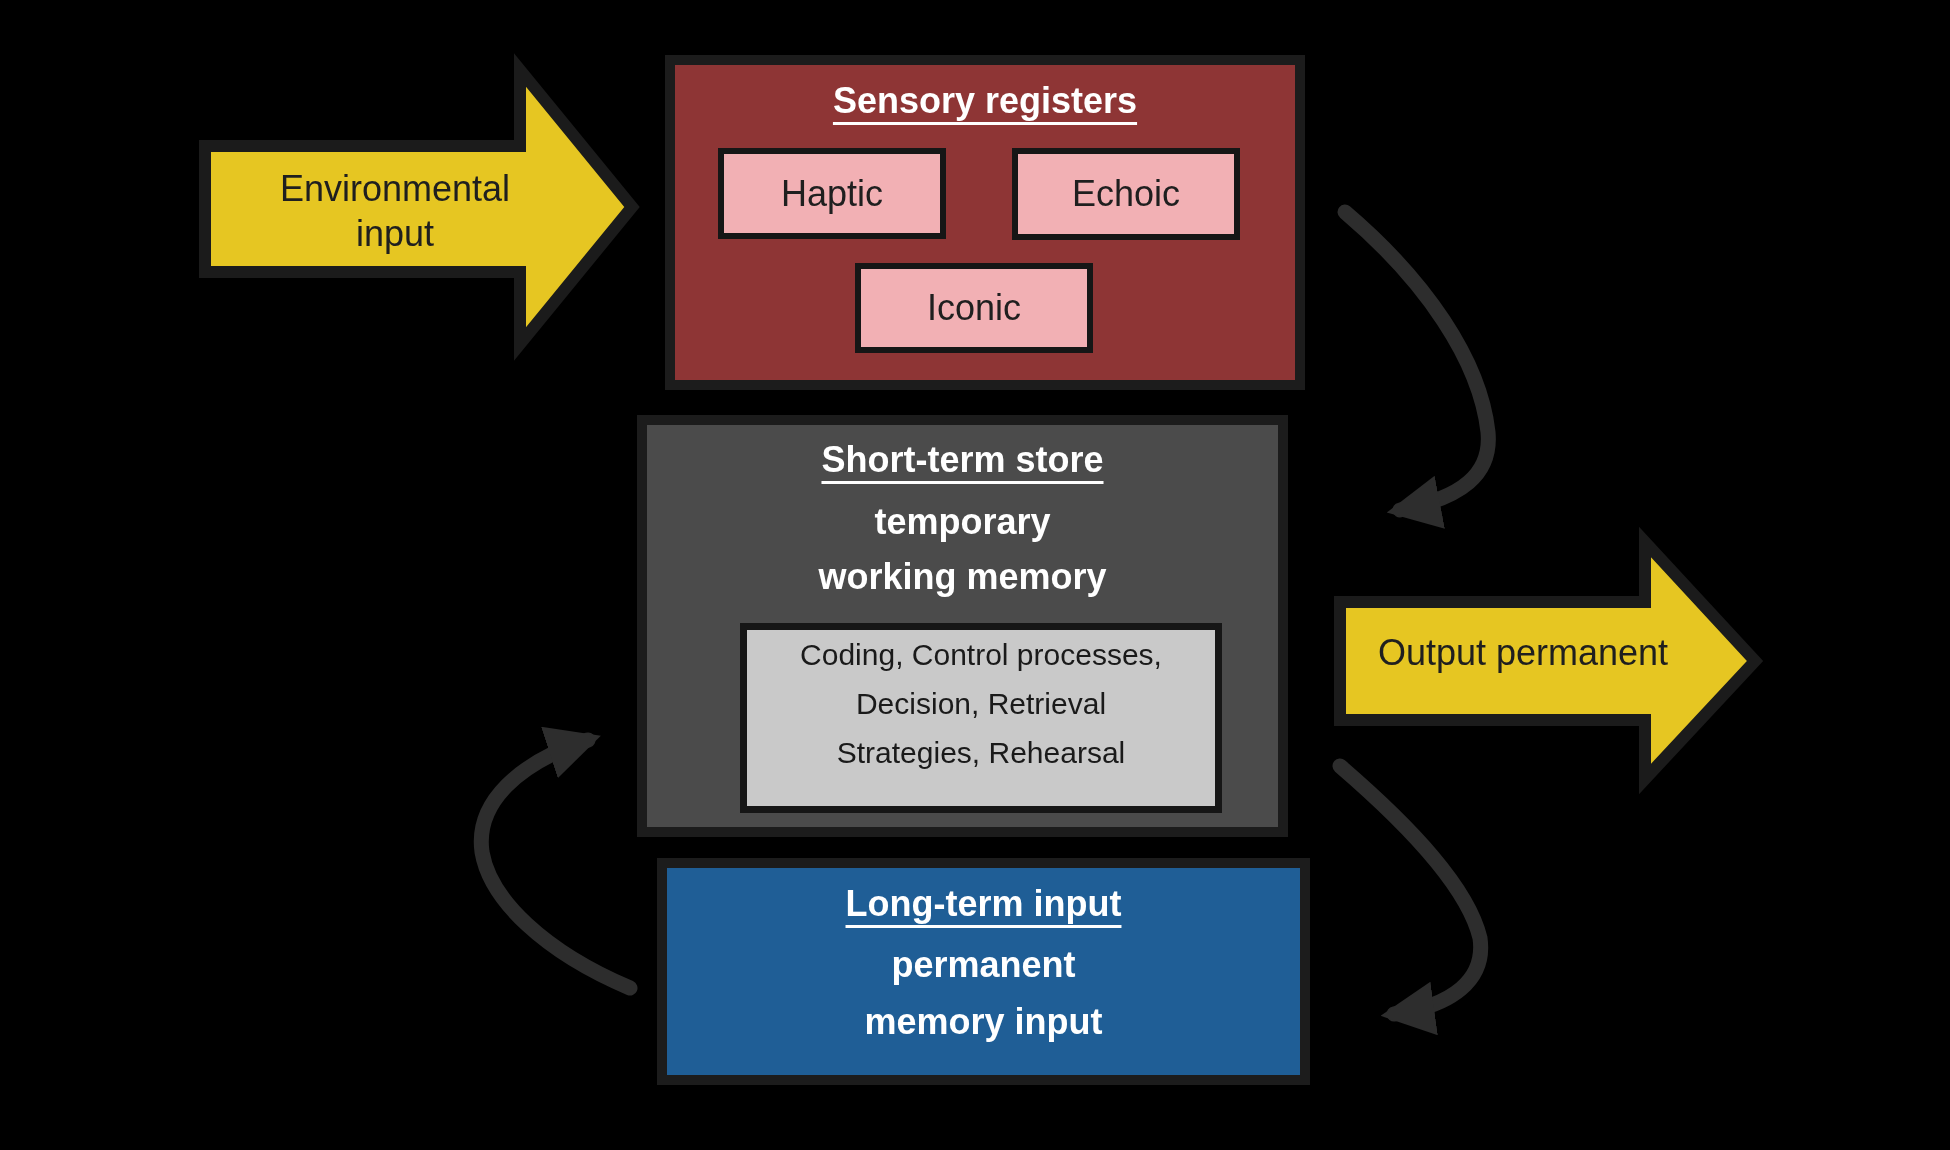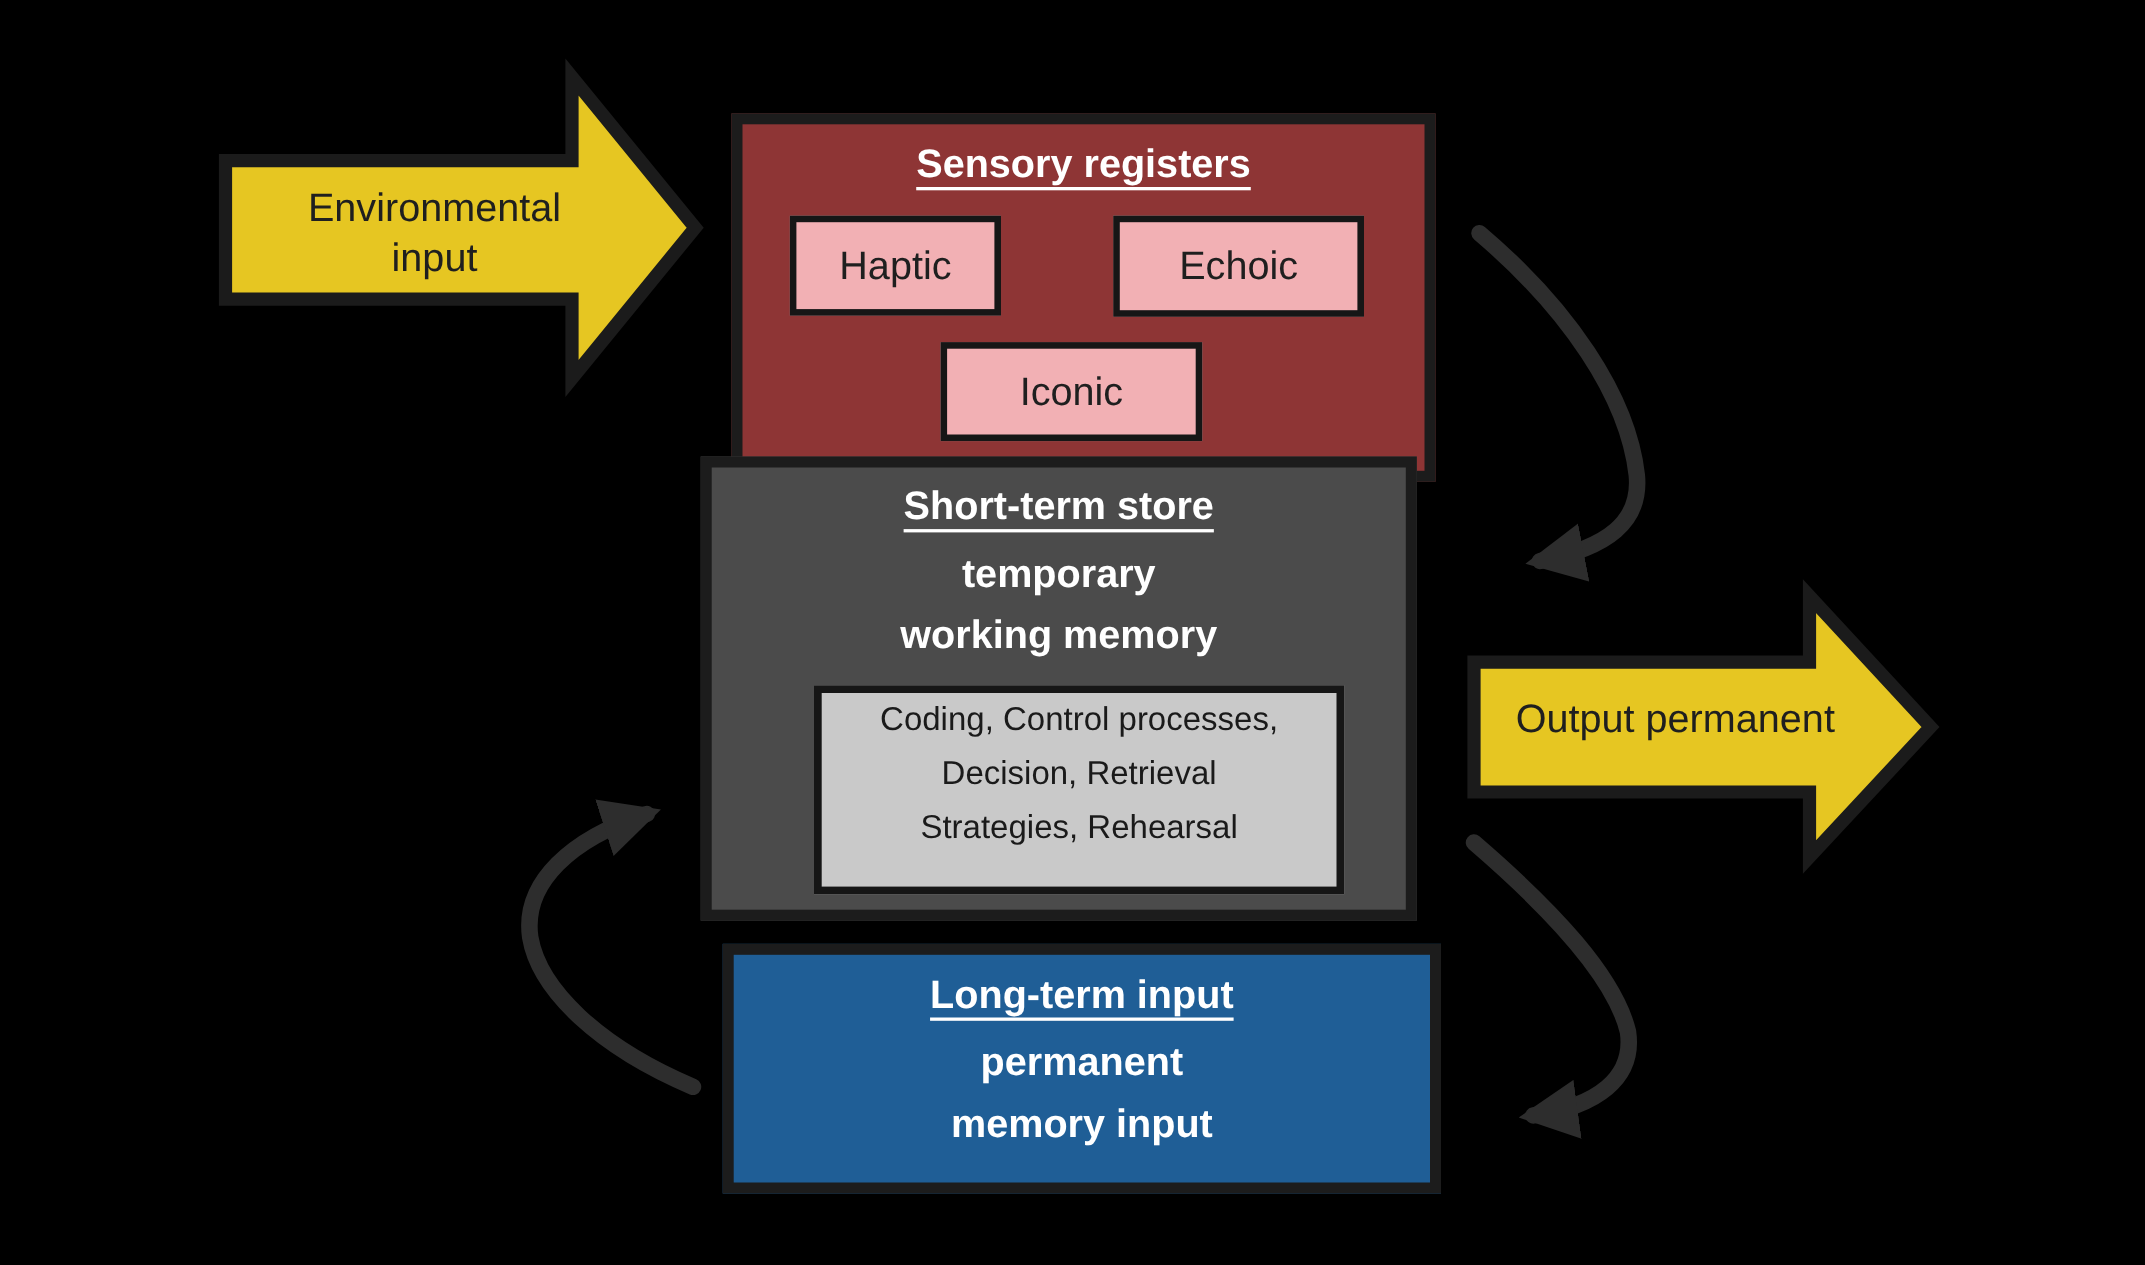--- a/index.html
+++ b/index.html
@@ -2,21 +2,21 @@
 <html><head>
 <meta charset="utf-8">
 <style>
   html,body{margin:0;padding:0;background:#000;}
   .canvas{
     position:relative;width:1950px;height:1150px;background:#000;
     overflow:hidden;font-family:"Liberation Sans", sans-serif;
   }
   .svg-layer{position:absolute;left:0;top:0;width:1950px;height:1150px;}
   .big-box{position:absolute;box-sizing:border-box;border:10px solid #1c1c1c;}
-  .sensory{left:665px;top:55px;width:640px;height:335px;background:#8e3535;margin-top:48px;}
+  .sensory{left:665px;top:55px;width:640px;height:335px;background:#8e3535;}
   .sts{left:637px;top:415px;width:651px;height:422px;background:#4b4b4b;}
   .lts{left:657px;top:858px;width:653px;height:227px;background:#1f5e96;}
   .box-title{
     position:absolute;left:0;width:100%;text-align:center;color:#ffffff;
     font-size:36px;line-height:46px;font-weight:bold;
     text-decoration:underline;text-decoration-thickness:3px;text-underline-offset:9px;
   }
   .box-line{
     position:absolute;left:0;width:100%;text-align:center;color:#ffffff;
     font-size:36px;line-height:46px;font-weight:700;
@@ -53,21 +53,21 @@
     <path d="M 1345 212 C 1425 280, 1480 360, 1488 432 C 1492 474, 1462 498, 1400 510" fill="none" stroke="#2d2d2d" stroke-width="15" stroke-linecap="round" marker-end="url(#ah)"></path>
     <path d="M 1340 766 C 1412 828, 1468 888, 1480 938 C 1486 980, 1452 1006, 1394 1014" fill="none" stroke="#2d2d2d" stroke-width="15" stroke-linecap="round" marker-end="url(#ah)"></path>
     <path d="M 630 988 C 545 952, 490 900, 482 852 C 475 802, 520 762, 588 740" fill="none" stroke="#2d2d2d" stroke-width="15" stroke-linecap="round" marker-end="url(#ah)"></path>
   </svg>
 
   <div class="arrow-label" style="left:265px;top:166px;width:260px;">Environmental input</div>
   <div class="arrow-label" style="left:1343px;top:630px;width:360px;">Output permanent</div>
 
   <div class="big-box sensory">
     <div class="box-title" style="top:13px;">Sensory registers</div>
-    <div class="sub-box" style="left:43px;top:83px;width:192px;height:91px;">
+    <div class="sub-box" style="left:43px;top:83px;width:228px;height:91px;">
       <span>Haptic</span>
     </div>
     <div class="sub-box" style="left:180px;top:198px;width:238px;height:90px;">
       <span>Iconic</span>
     </div>
     <div class="sub-box" style="left:337px;top:83px;width:228px;height:92px;">
       <span>Echoic</span>
     </div>
   </div>
 

